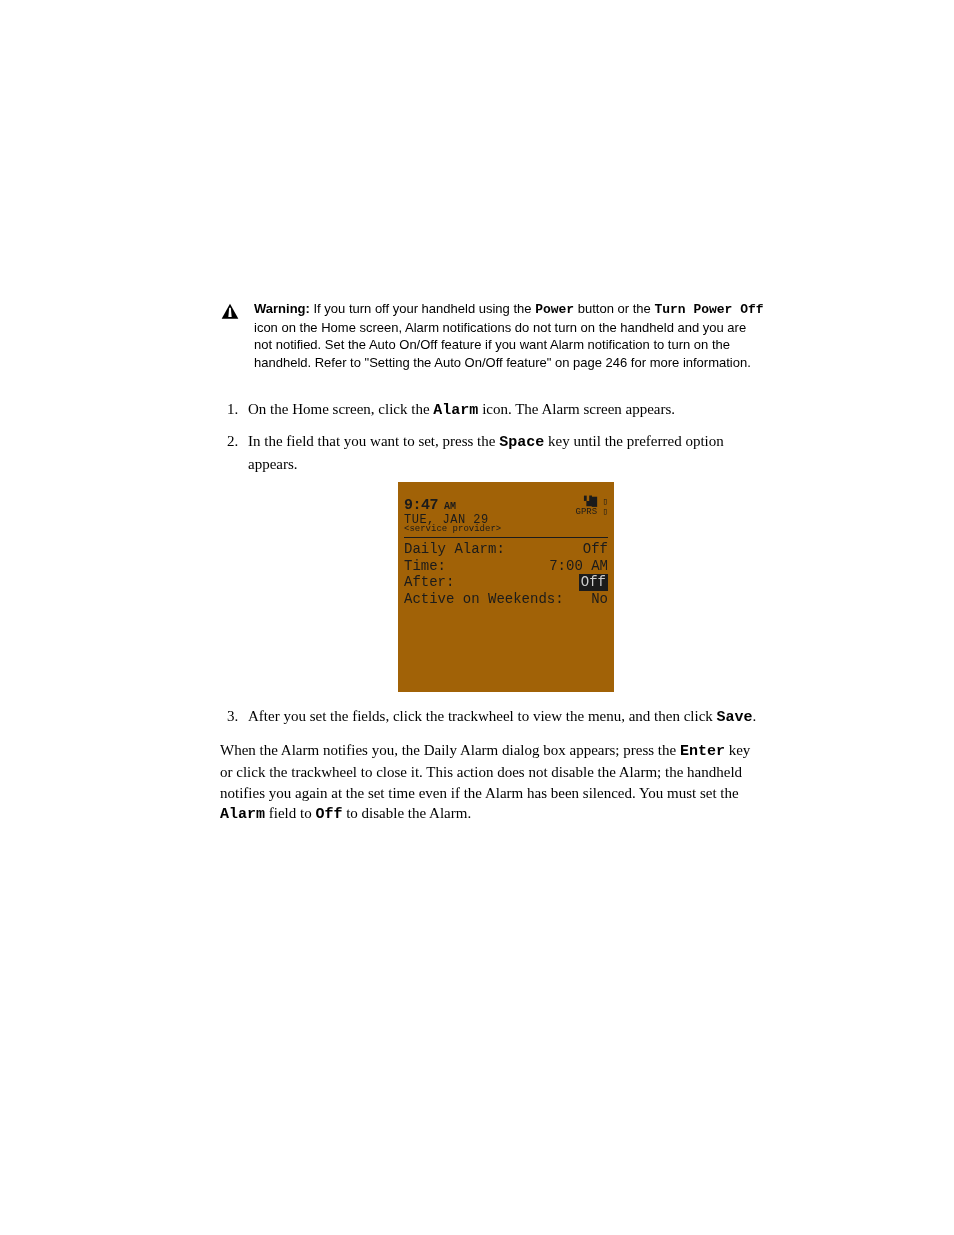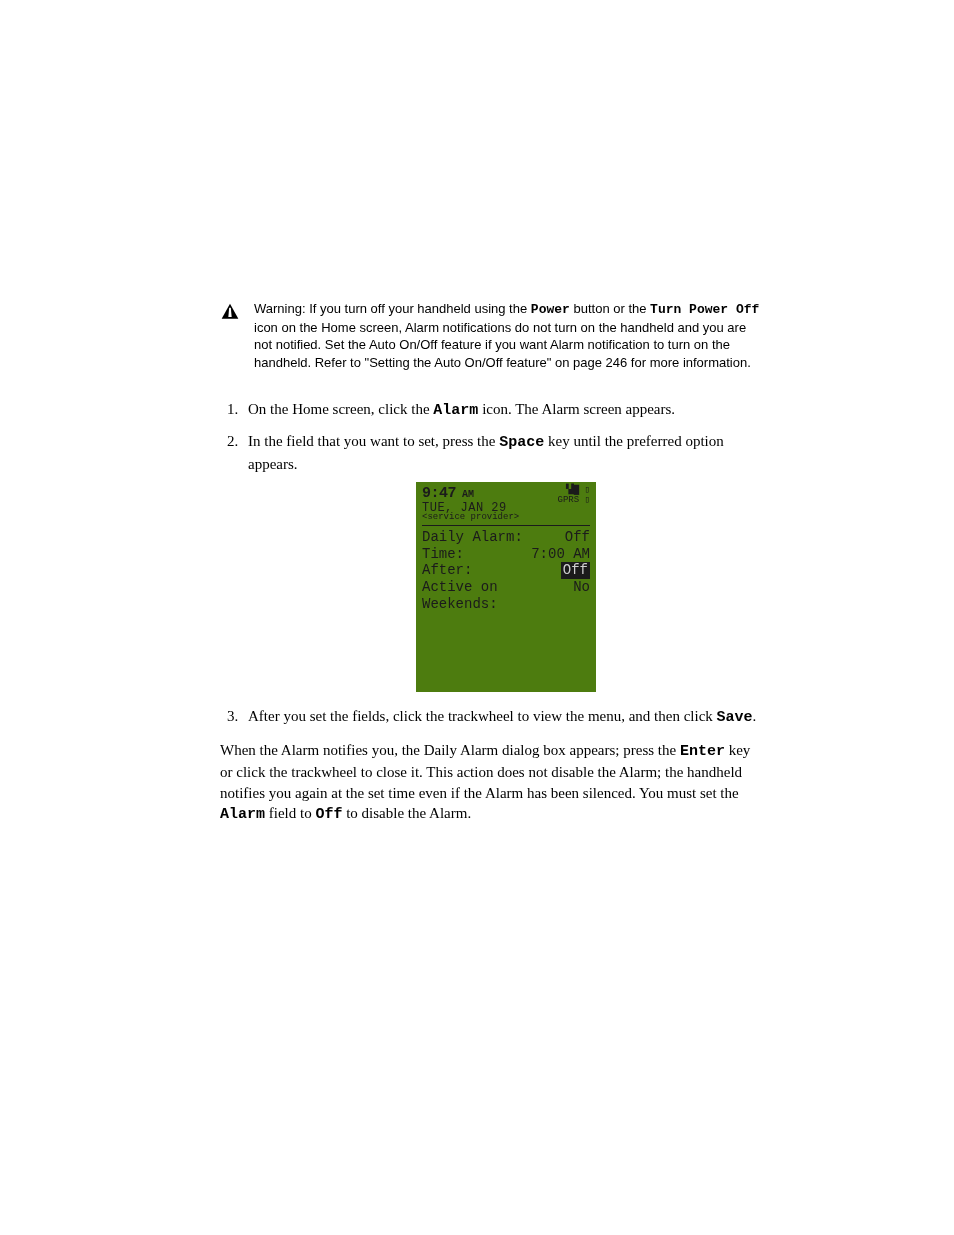--- a/index.html
+++ b/index.html
@@ -30,45 +30,45 @@
   }
   .warning-icon {
     width: 20px;
     flex: 0 0 20px;
     margin-top: 2px;
   }
   .warning-text {
     flex: 1;
   }
   .warn-label {
-    font-weight: normal;
+    font-weight: bold;
   }
   .step-list {
     list-style: decimal;
     padding-left: 22px;
     margin: 2px 0 12px 0;
   }
   .step-list li {
     margin-bottom: 10px;
     padding-left: 6px;
   }
   .bold {
     font-weight: bold;
     font-family: Liberation Mono, monospace;
   }
   .screen {
-    width: 180px;
+    width: 216px;
     height: 210px;
-    background: #4d7c0f;
+    background: #a16207;
     margin: 8px auto 14px auto;
     font-family: "Courier New", monospace;
     font-size: 10px;
     color: #1b1b1b;
     position: relative;
-    padding: 4px 6px 6px 6px;
+    padding: 16px 6px 6px 6px;
     box-sizing: border-box;
     line-height: 1.05;
   }
   .scr-top {
     display: flex;
     justify-content: space-between;
     align-items: flex-start;
   }
   .scr-time-block { }
   .scr-time {

